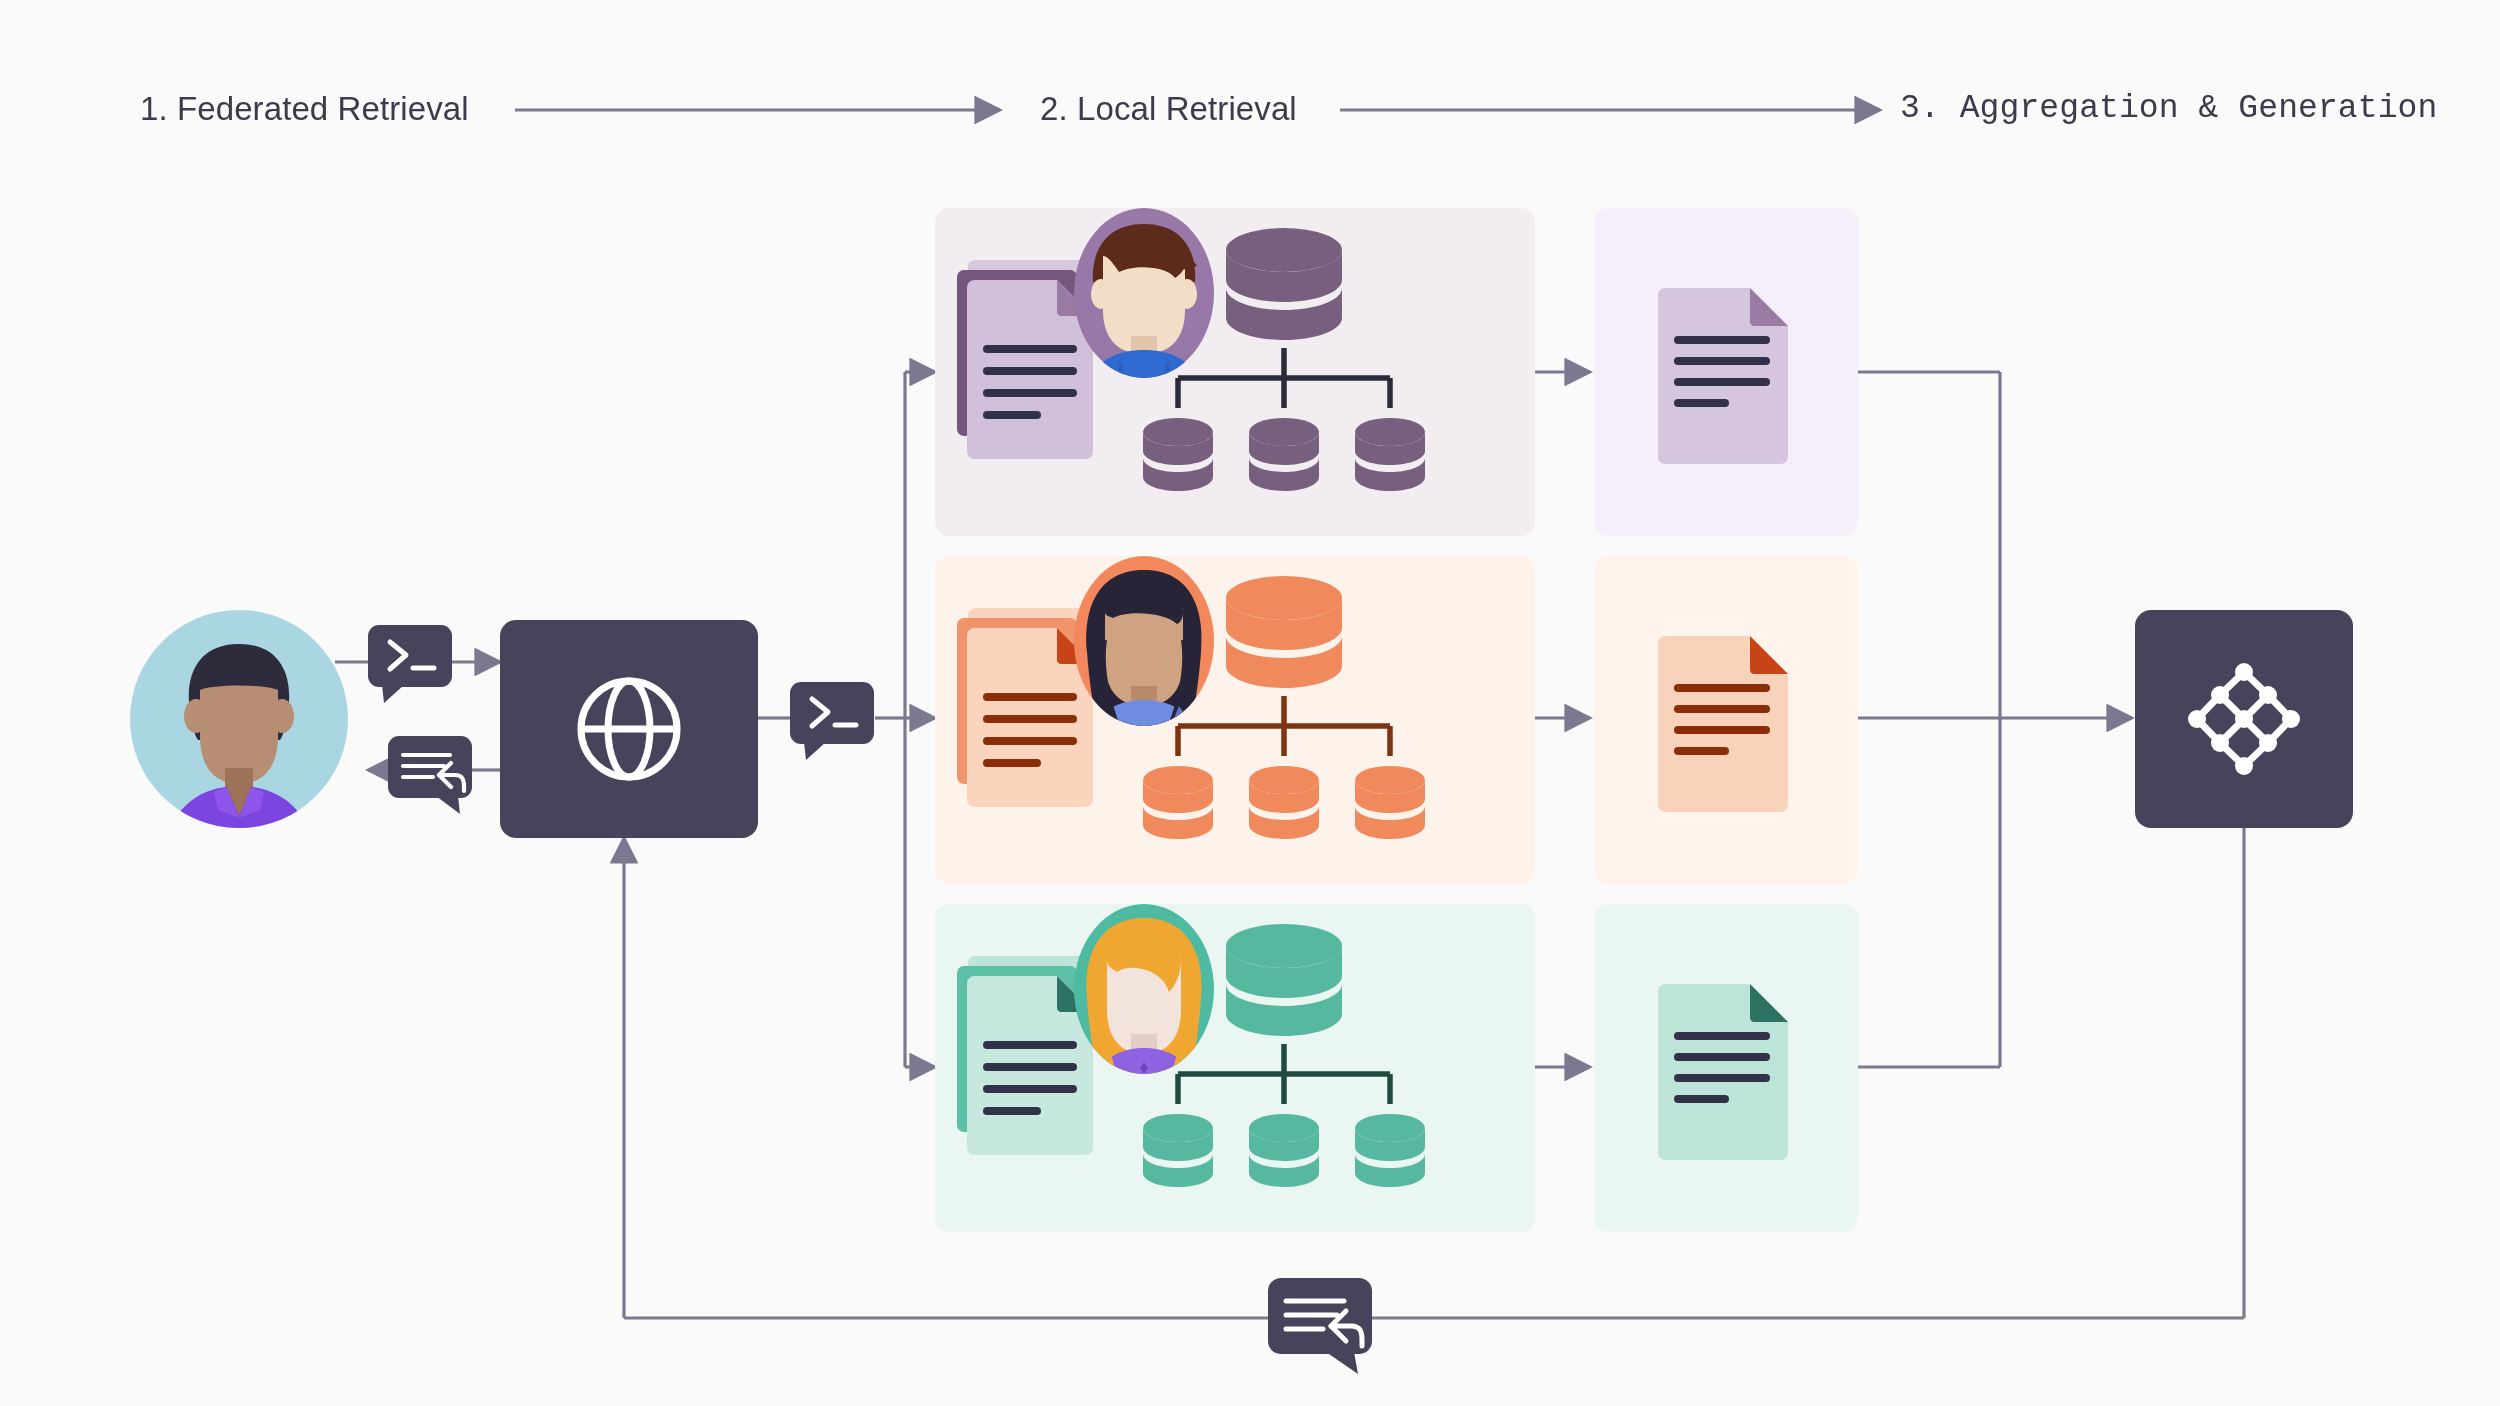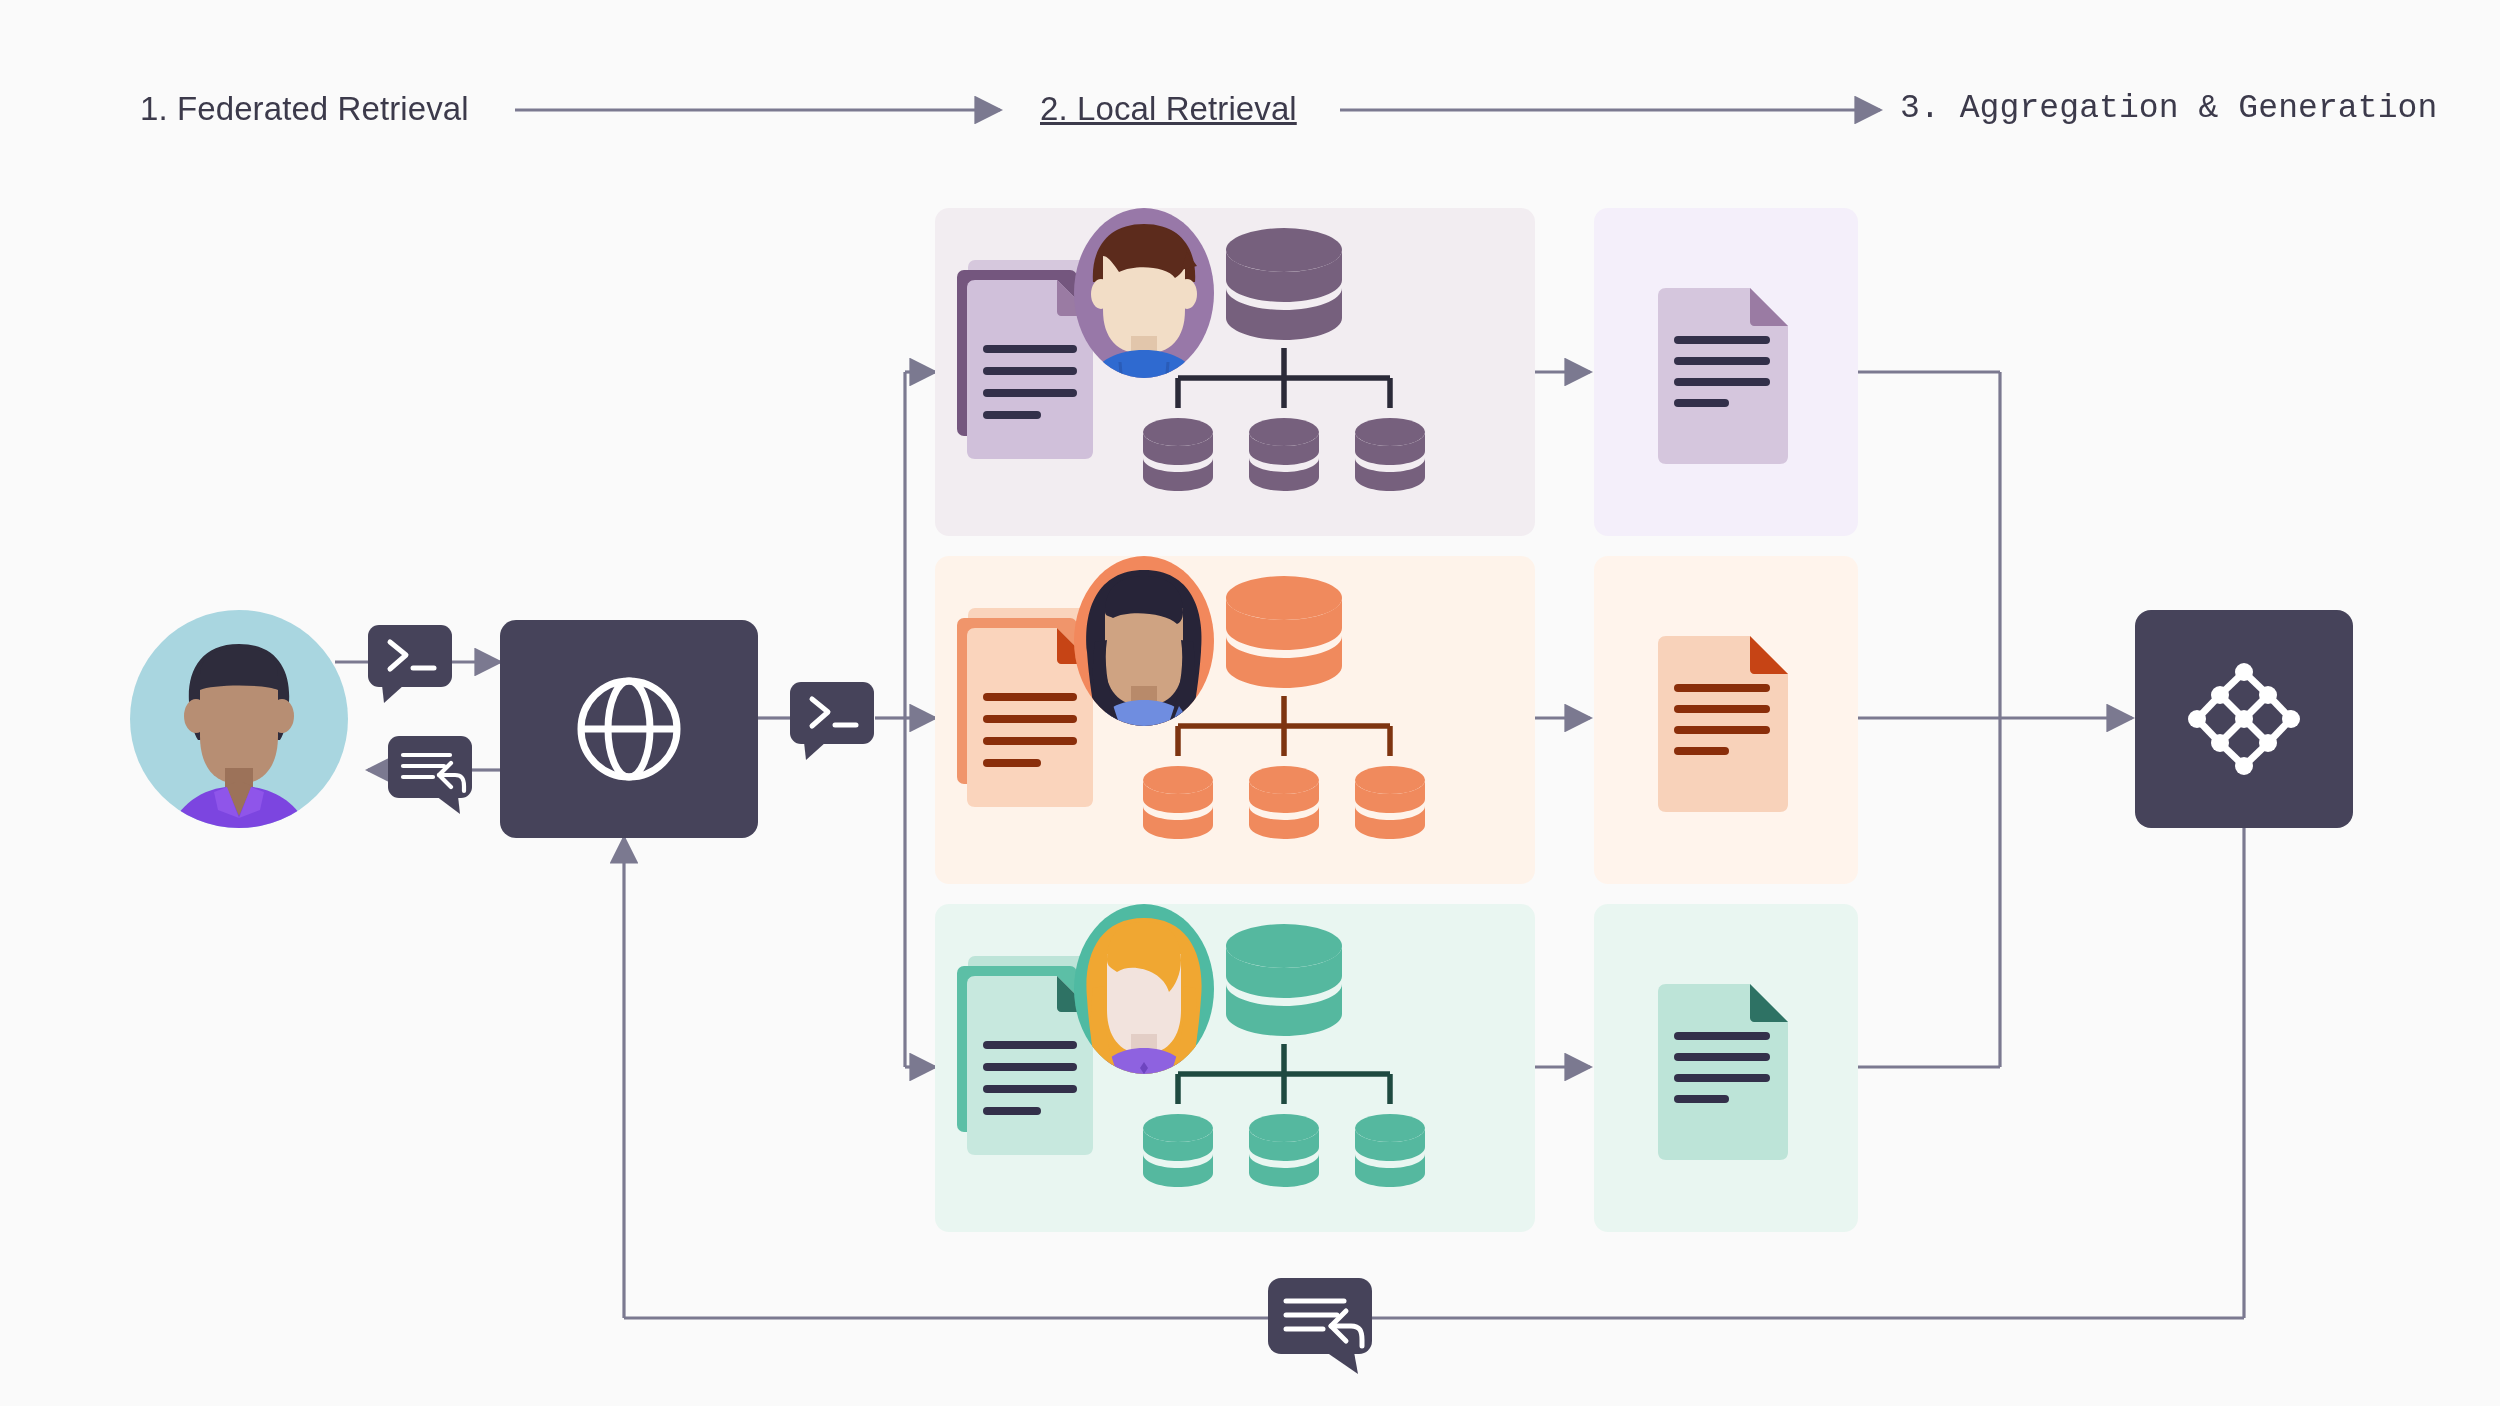--- a/index.html
+++ b/index.html
@@ -38,21 +38,21 @@
   .bubble { position:absolute; }
 
   .avatar { position:absolute; }
 </style>
 </head>
 <body>
 
 <div id="stage">
 
   <div class="phase-label" style="left:140px; top:90px;">1. Federated Retrieval</div>
-  <div class="phase-label" style="left:1040px; top:90px;text-decoration:underline;">2. Local Retrieval</div>
+  <div class="phase-label" style="left:1040px; top:90px;">2. Local Retrieval</div>
   <div class="phase-label" style="left:1900px; top:90px;font-family:Liberation Mono, monospace;">3. Aggregation &amp; Generation</div>
 
   <svg id="wires" viewBox="0 0 2500 1406">
     <defs>
       <marker id="ah" markerWidth="9" markerHeight="9" refX="8" refY="4.5" orient="auto" markerUnits="strokeWidth">
         <path d="M0,0 L9,4.5 L0,9 z" fill="#7b7990"></path>
       </marker>
     </defs>
     <g stroke="#7b7990" stroke-width="3.2" fill="none">
 

